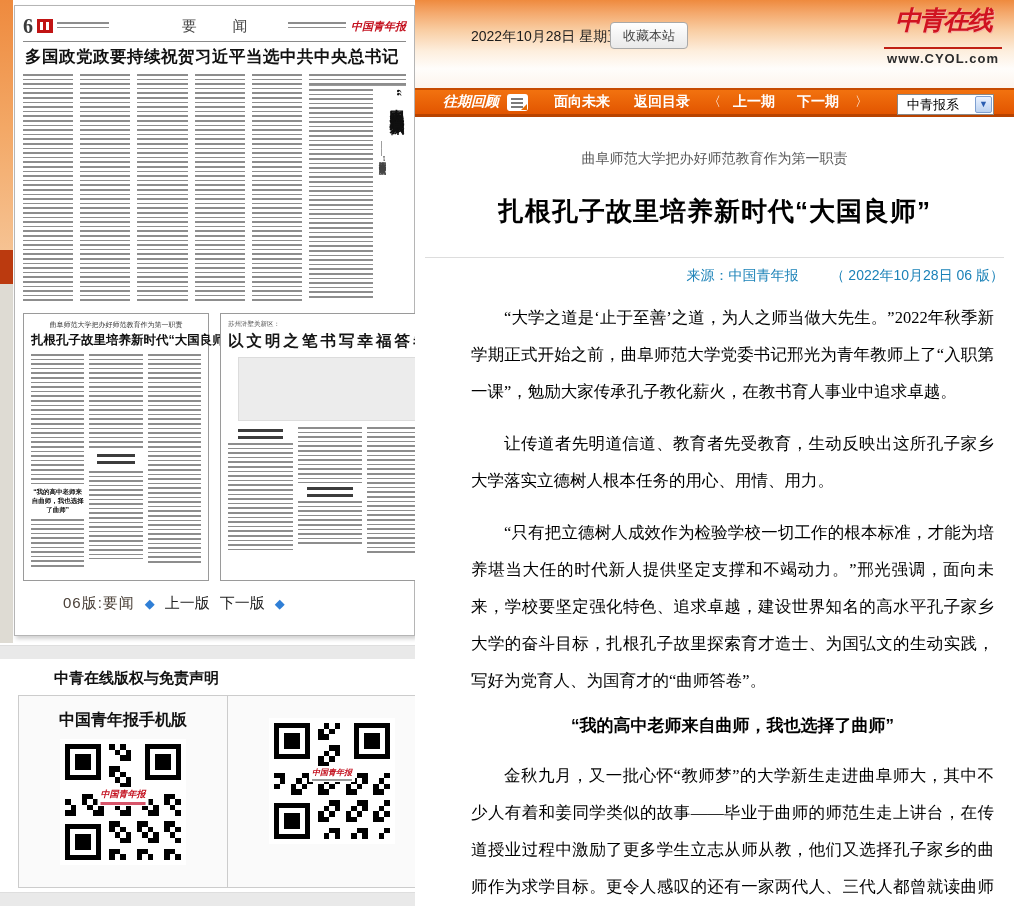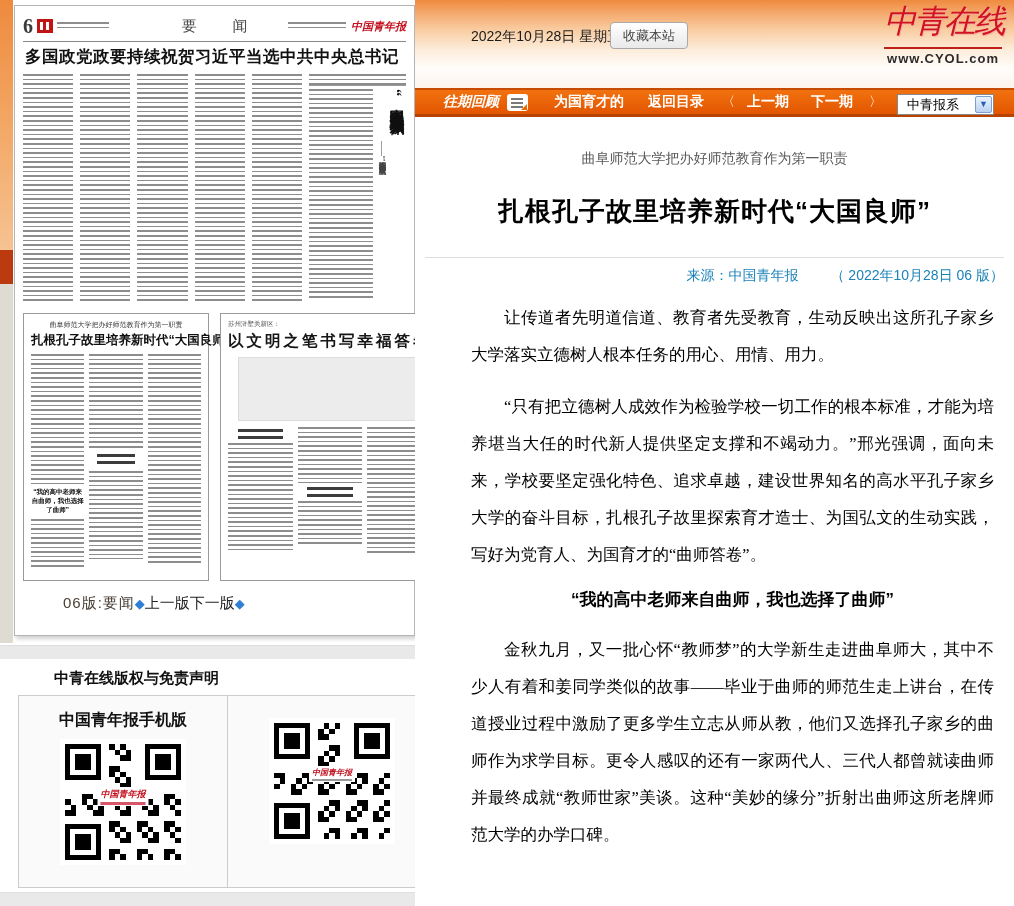--- a/index.html
+++ b/index.html
@@ -55,21 +55,21 @@
   .pbox2 { flex:1; }
   .pbox1-kicker { font-size:7px; color:#333; text-align:center; white-space:nowrap; }
   .pbox1-h { font-size:12.5px; font-weight:900; color:#111; text-align:center; margin:2px 0 5px 0; white-space:nowrap; }
   .pbox-cols { display:flex; gap:5px; height:212px; }
   .mini-head { font-size:6.5px; font-weight:bold; text-align:center; color:#111; margin:4px 0; }
   .pbox2-kicker { font-size:6.5px; color:#555; }
   .pbox2-h { font-family:"Liberation Serif",serif; font-size:15.5px; font-weight:800; letter-spacing:3px; color:#151515; text-align:center; margin:2px 0 5px 0; white-space:nowrap; }
   .pquote { background:#ececec; border:1px solid #dcdcdc; height:64px; margin:0 10px 6px 10px; padding:7px 8px; }
   .pbox2 .pbox-cols { height:126px; }
 
-  .pager { margin:13px 0 0 40px; font-size:15px; color:#4a4038; display:flex; align-items:center; }
+  .pager { margin:13px 0 0 40px; font-size:15px; color:#4a4038; display:flex; align-items:center; gap:10px; }
   .pager .arrow { color:#2f7fd6; font-size:13px; }
   .pager a { color:#222; text-decoration:none; }
   .pager .plabel { letter-spacing:1px; }
 
   
   .gray-bar { position:absolute; left:0; width:437px; height:14px; background:#e9e9e9; border-top:1px solid #dedede; }
   #gray1 { top:645px; }
   #gray2 { top:892px; height:14px; }
   #copyright { position:absolute; left:0; top:659px; width:437px; height:36px; background:#fff;
     font-size:15px; font-weight:bold; color:#111; line-height:38px; padding-left:54px; }
@@ -92,21 +92,21 @@
   .qr2 .qr-logo .red-bar { background:#999; height:2px; }
 
   
   #rheader { position:absolute; left:415px; top:0; width:599px; height:88px;
     background:linear-gradient(180deg,#ee8a3e 0%,#f4a76a 14%,#f9cda2 34%,#fdeedd 58%,#fffdfb 78%,#fdf4ec 100%); }
   #rdate { position:absolute; left:56px; top:28px; font-size:14px; color:#1c1c1c; }
   #fav-btn { position:absolute; left:195px; top:22px; height:27px; padding:0 12px; font-size:13px; color:#444;
     background:linear-gradient(180deg,#ffffff,#e9e9e9); border:1px solid #a9a9a9; border-radius:4px; cursor:pointer;
     font-family:"Liberation Sans",sans-serif; }
   #rlogo { position:absolute; right:12px; top:4px; width:118px; text-align:center; }
-  #rlogo .brand { font-family:"Liberation Serif",serif; font-size:32px; line-height:34px; font-weight:normal; font-style:italic;
+  #rlogo .brand { font-family:"Liberation Serif",serif; font-size:26px; line-height:34px; font-weight:bold; font-style:italic;
     color:#d01320; text-shadow:1px 1px 0 #f5b0a5; letter-spacing:-2px; white-space:nowrap; }
   #rlogo .url { margin-top:9px; border-top:2px solid #c02015; padding-top:2px; font-size:13px; font-weight:bold; color:#2b2b2b; letter-spacing:1px; }
 
   
   #rnav { position:absolute; left:415px; top:88px; width:599px; height:29px;
     background:linear-gradient(180deg,#f2720f,#e25500); border-top:2px solid #c64a00; border-bottom:3px solid #b84300;
     display:flex; align-items:center; color:#fff; font-size:14px; font-weight:bold; }
   #rnav .nav-item { cursor:pointer; white-space:nowrap; }
   #nav-prev-review { margin-left:28px;font-style:italic; }
   .list-icon { width:21px; height:17px; background:#fff; border-radius:3px; margin-left:8px; position:relative; cursor:pointer; }
@@ -435,40 +435,41 @@
     <button id="fav-btn">收藏本站</button>
     <div id="rlogo">
       <div class="brand">中青在线</div>
       <div class="url">www.CYOL.com</div>
     </div>
   </div>
 
   <div id="rnav">
     <span id="nav-prev-review" class="nav-item">往期回顾</span>
     <span class="list-icon"></span>
-    <span id="nav-news" class="nav-item">为国育才的</span>
+    <span id="nav-news" class="nav-item">面向未来</span>
     <span id="nav-back" class="nav-item">返回目录</span>
     <span class="chev">〈</span>
     <span id="nav-prev" class="nav-item">上一期</span>
     <span id="nav-next" class="nav-item">下一期</span>
     <span class="chev chev-r">〉</span>
     <div id="pub-select">
       <span class="sel-text">中青报系</span>
       <span class="sel-arrow">▼</span>
     </div>
   </div>
 
   <div id="article">
     <div id="a-kicker">曲阜师范大学把办好师范教育作为第一职责</div>
     <div id="a-title">扎根孔子故里培养新时代“大国良师”</div>
     <div id="a-srcrow">
       <span class="src">来源：中国青年报</span>
       <span class="dt">（ 2022年10月28日   06 版）</span>
     </div>
     <div id="a-body">
+      <p>“大学之道是‘止于至善’之道，为人之师当做大先生。”2022年秋季新学期正式开始之前，曲阜师范大学党委书记邢光为青年教师上了“入职第一课”，勉励大家传承孔子教化薪火，在教书育人事业中追求卓越。</p>
       <p>让传道者先明道信道、教育者先受教育，生动反映出这所孔子家乡大学落实立德树人根本任务的用心、用情、用力。</p>
       <p>“只有把立德树人成效作为检验学校一切工作的根本标准，才能为培养堪当大任的时代新人提供坚定支撑和不竭动力。”邢光强调，面向未来，学校要坚定强化特色、追求卓越，建设世界知名的高水平孔子家乡大学的奋斗目标，扎根孔子故里探索育才造士、为国弘文的生动实践，写好为党育人、为国育才的“曲师答卷”。</p>
       <div id="a-subhead">“我的高中老师来自曲师，我也选择了曲师”</div>
       <p>金秋九月，又一批心怀“教师梦”的大学新生走进曲阜师大，其中不少人有着和姜同学类似的故事——毕业于曲师的师范生走上讲台，在传道授业过程中激励了更多学生立志从师从教，他们又选择孔子家乡的曲师作为求学目标。更令人感叹的还有一家两代人、三代人都曾就读曲师并最终成就“教师世家”美谈。这种“美妙的缘分”折射出曲师这所老牌师范大学的办学口碑。</p>
 
     </div>
   </div>
 
 </div>
 

